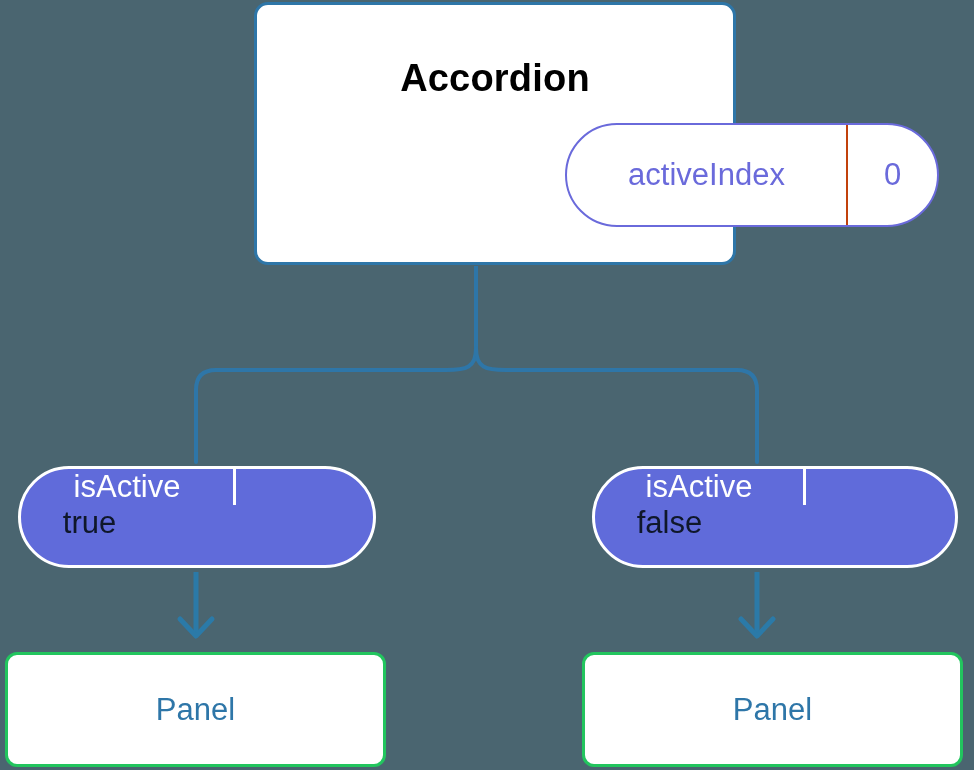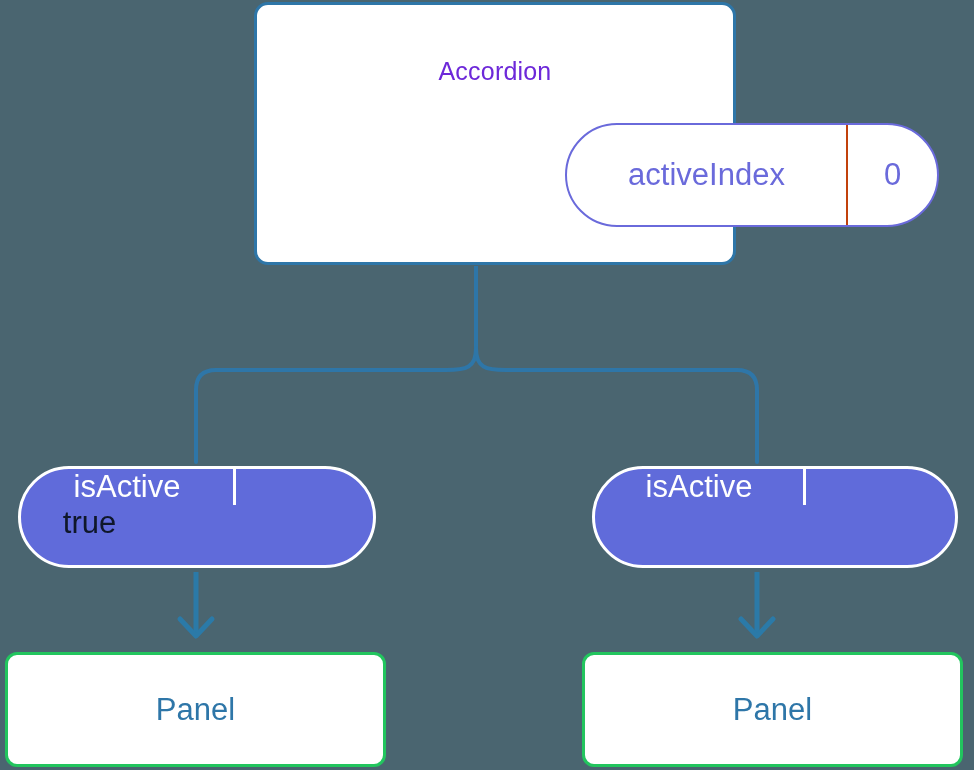--- a/index.html
+++ b/index.html
@@ -42,24 +42,24 @@
     left: 254px;
     top: 2px;
     width: 482px;
     height: 263px;
   }
   .card-title {
     position: absolute;
     left: 0;
     right: 0;
     text-align: center;
-    color: #6d28d9;
-    font-size: 25px;
+    color: #000000;
+    font-size: 38px;
     letter-spacing: 0.2px;
-    font-weight: 400;
+    font-weight: 700;
   }
   #accordion-title {
     top: 52px;
   }
 
   
   .pill {
     position: absolute;
     display: flex;
     align-items: stretch;
@@ -193,20 +193,21 @@
     </div>
   </div>
 
   <div class="pill pill--filled" id="left-isactive-pill">
     <div class="pill-key">isActive</div>
     <div class="pill-val">true</div>
   </div>
 
   <div class="pill pill--filled" id="right-isactive-pill">
     <div class="pill-key">isActive</div>
+    <div class="pill-val">false</div>
   </div>
 
   <div class="panel-box" id="left-panel-box">
     <span class="panel-label">Panel</span>
   </div>
 
   <div class="panel-box" id="right-panel-box">
     <span class="panel-label">Panel</span>
   </div>
 

